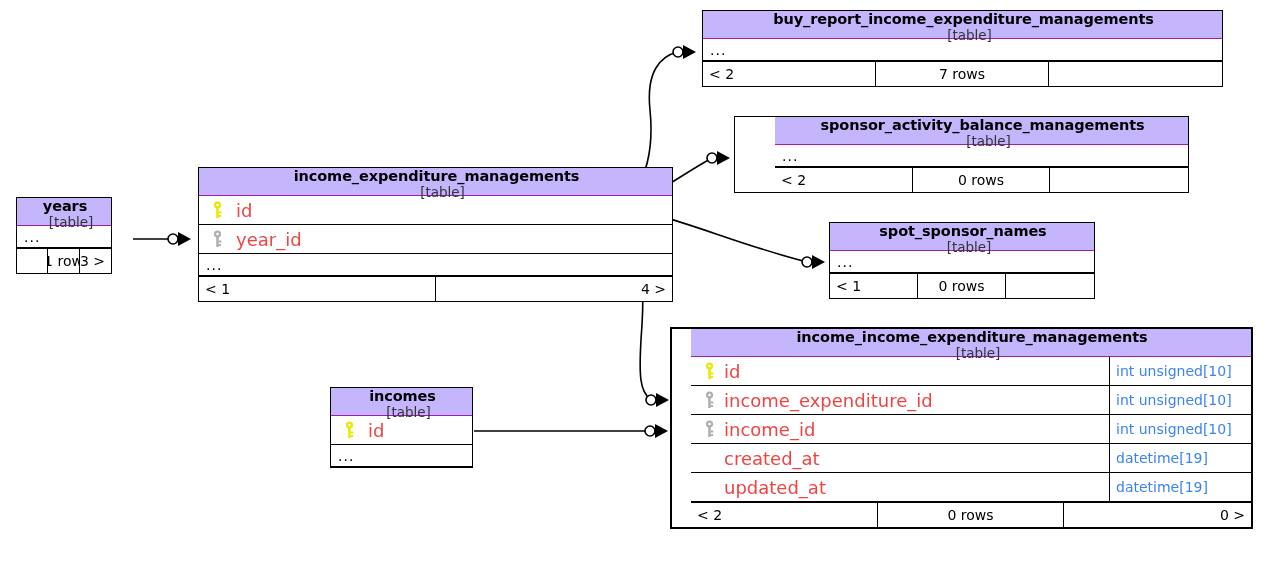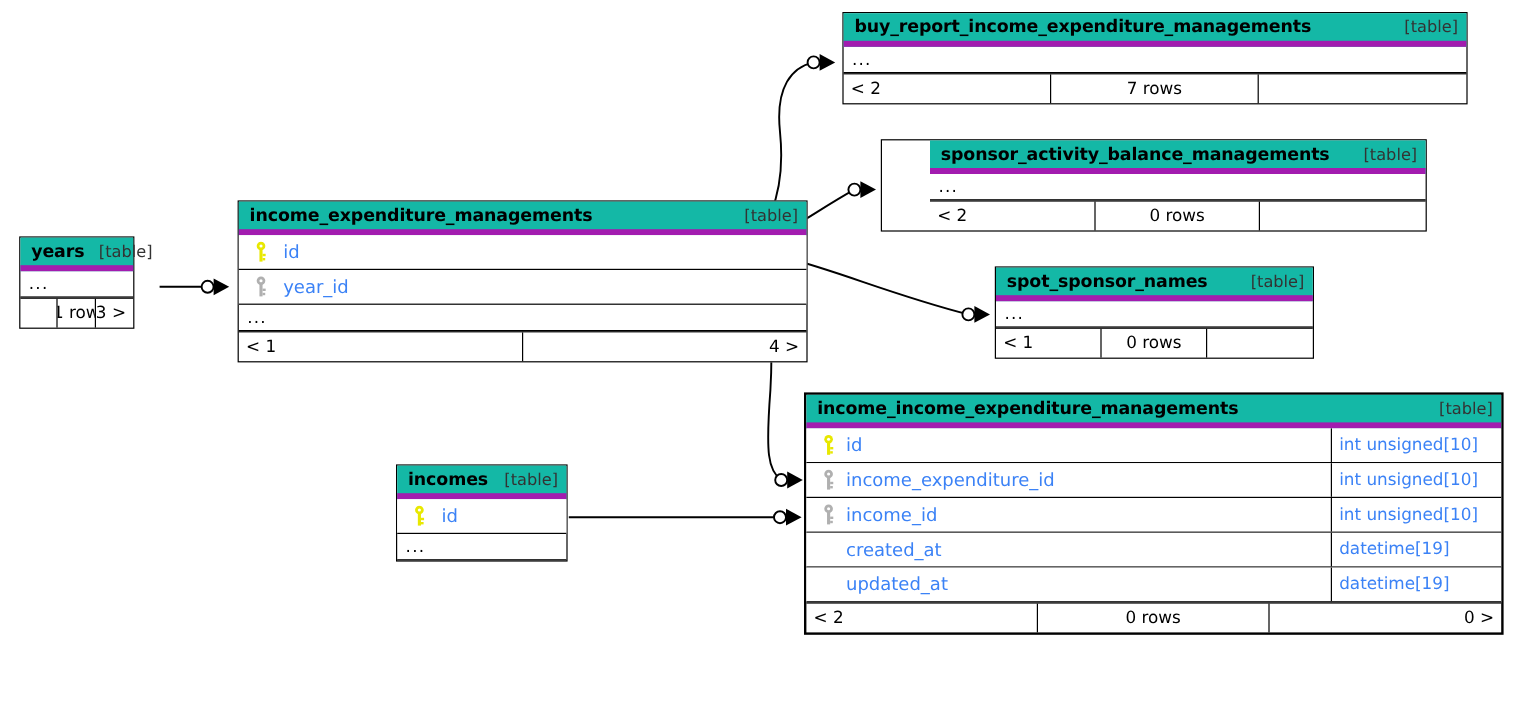--- a/index.html
+++ b/index.html
@@ -32,28 +32,29 @@
     background: #ffffff;
     border: 1px solid #000000;
     z-index: 5;
   }
   .table-node.focal {
     border-width: 2px;
     z-index: 6;
   }
   .tbl-header {
     box-sizing: border-box;
-    background: #14b8a6;
-    border-bottom: 5px solid #a21caf;
+    background: #c4b5fd;
+    border-bottom: 1px solid #a21caf;
     height: 28px;
     display: flex;
     align-items: center;
     justify-content: space-between;
     padding: 0 7px 0 9px;
     white-space: nowrap;
+    flex-direction: column;
   }
   .tbl-name {
     font-weight: bold;
     font-size: 14.5px;
     color: #000000;
     letter-spacing: -0.1px;
   }
   .tbl-kind {
     font-size: 13.5px;
     color: #333333;
@@ -88,22 +89,22 @@
   }
   .key-slot {
     width: 22px;
     flex: 0 0 22px;
     display: flex;
     align-items: center;
     justify-content: center;
   }
   .key-slot svg { display: block; }
   .col-label {
-    font-size: 15px;
-    color: #3b82f6;
+    font-size: 18px;
+    color: #ef4444;
     white-space: nowrap;
     padding-left: 4px;
   }
   .col-label.indented { padding-left: 8px; }
   .ellipsis-row {
     box-sizing: border-box;
     height: 22px;
     display: flex;
     align-items: center;
     padding-left: 7px;
@@ -281,21 +282,21 @@
                 <rect x="4.2" y="6" width="2.6" height="11" fill="#e8e800"></rect>
                 <rect x="6.8" y="10.5" width="2.6" height="2" fill="#e8e800"></rect>
                 <rect x="6.8" y="14" width="2.2" height="2" fill="#e8e800"></rect>
               </svg>
             </span>
             <span class="col-label indented">id</span>
           </div>
         </div>
         <div class="ellipsis-row">...</div>
       </div>
-      <div class="table-node focal" style="left: 670px; top: 327px; width: 583px;">
+      <div class="table-node focal" style="left: 670px; top: 327px; width: 583px; padding-left: 19px;">
         <div class="tbl-header">
           <span class="tbl-name">income_income_expenditure_managements</span>
           <span class="tbl-kind">[table]</span>
         </div>
         <div class="tbl-row">
           <div class="col-main">
             <span class="key-slot">
               <svg width="11" height="18" viewBox="0 0 11 18">
                 <circle cx="5.5" cy="4" r="3.6" fill="#e8e800"></circle>
                 <circle cx="5.5" cy="4" r="1.3" fill="#ffffff"></circle>

